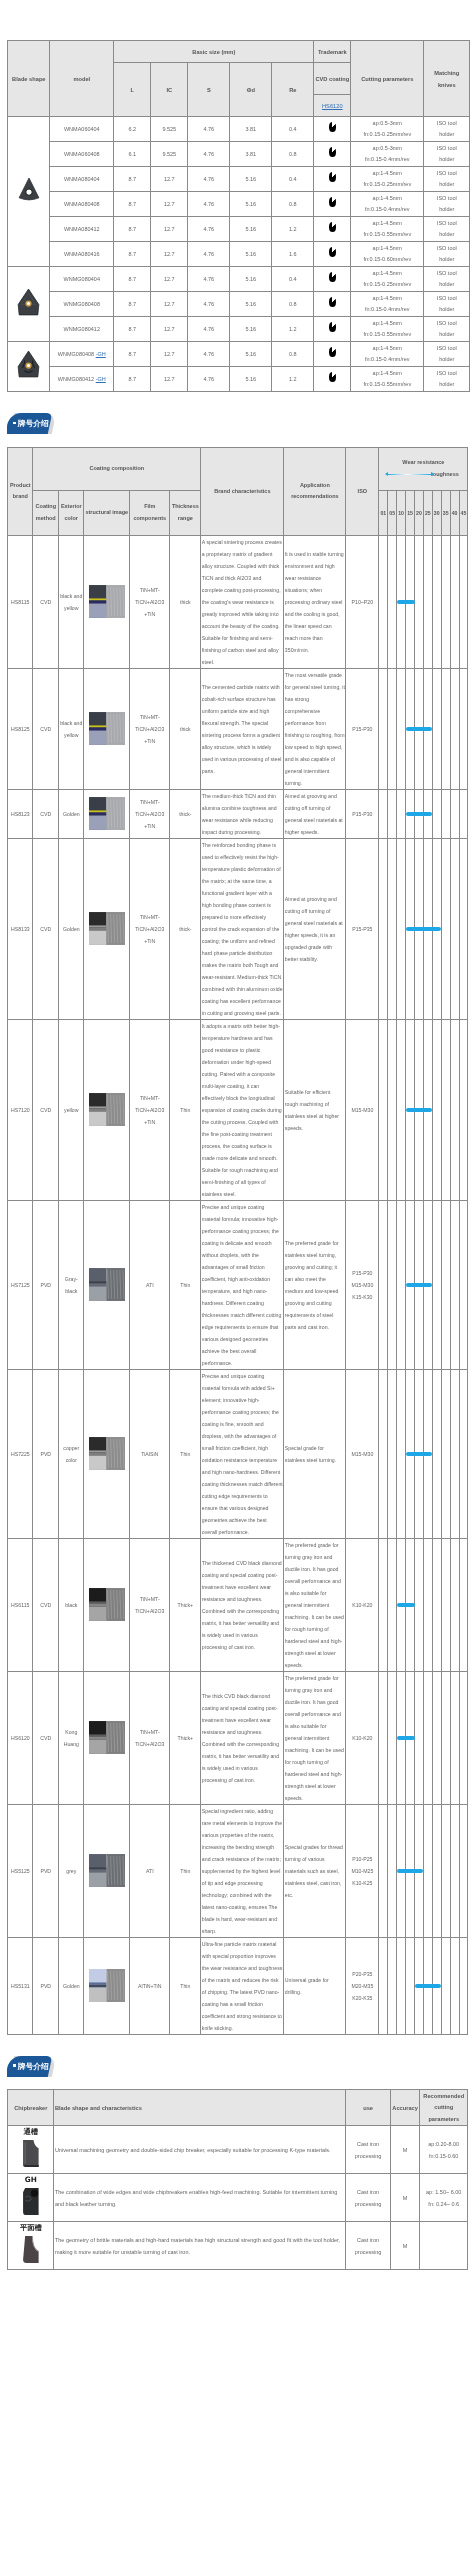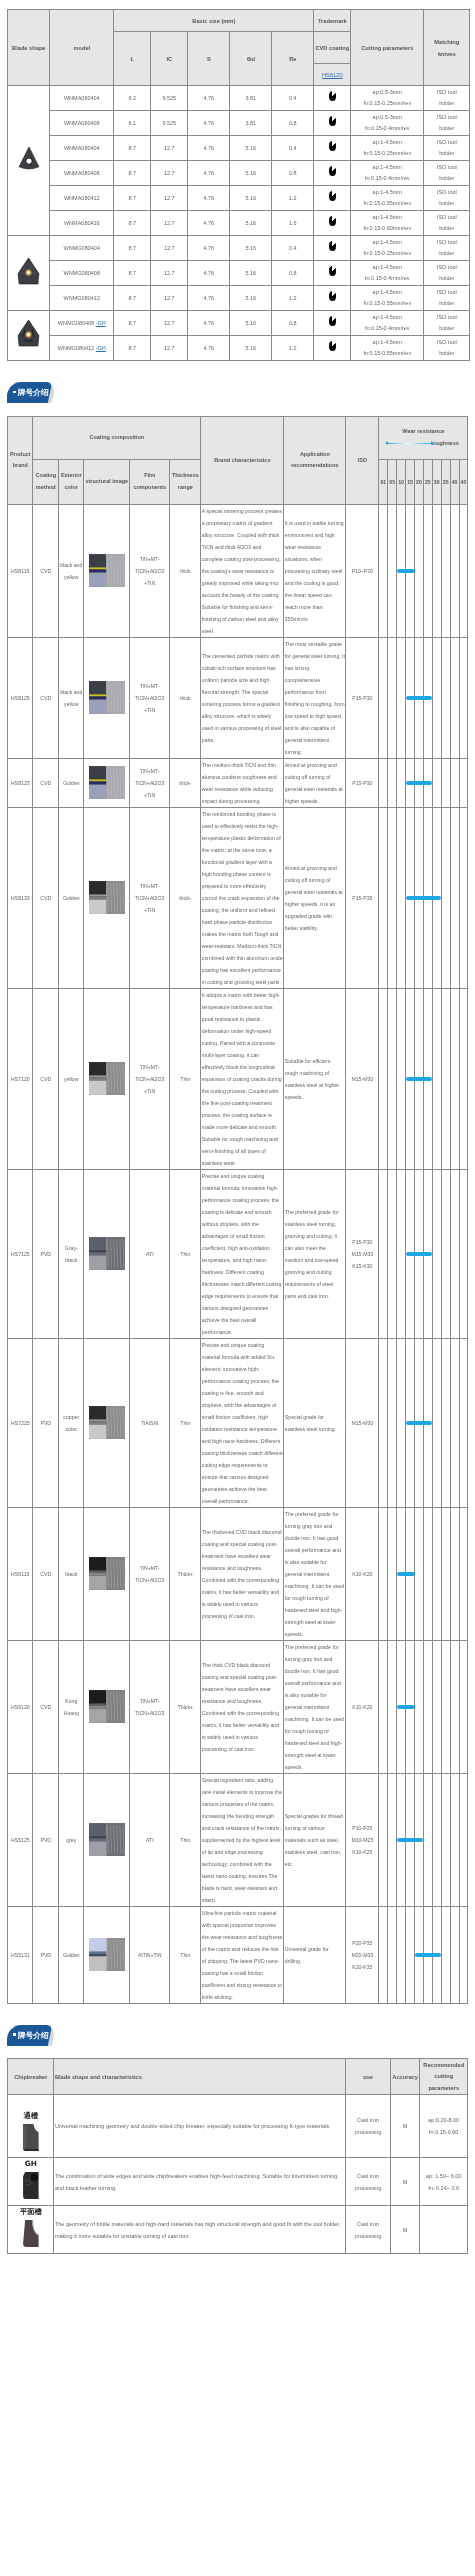--- a/index.html
+++ b/index.html
@@ -1,17 +1,17 @@
 <!DOCTYPE html>
 <html style="font-size:8.3px"><head>
 <meta charset="utf-8">
 <style>
   html, body { margin: 0; padding: 0; background: #ffffff; }
   body { width: 475px; font-family: "Liberation Sans", "DejaVu Sans", sans-serif; color: #555; font-size: 5.7px; }
-  .page { padding: 9.4px 7.3px 31px 7.3px; }
+  .page { padding: 9.4px 7.3px 31px 7.3px; margin-top: 31px; }
   table { border-collapse: collapse; width: 461px; table-layout: fixed; }
   th, td { border: 0.5px solid #8a8a8a; text-align: center; vertical-align: middle; padding: 0 0.5px; }
   th { background: #e6e6e6; color: #555; font-weight: bold; font-size: 5.7px; line-height: 12px; }
   td { line-height: 12px; font-size: 5.5px; color: #666; }
   td.left { text-align: left; vertical-align: middle; padding: 0 0.5px; }
   .link { color: #2f6fb5; text-decoration: underline; }
 
   
   #t1 th.hdr-big { height: 21px; }
   #t1 td { height: 24px; line-height: 11.4px; }
@@ -729,21 +729,21 @@
       <tr>
         <th style="height:35px;">Chipbreaker</th>
         <th style="text-align:left;">Blade shape and characteristics</th>
         <th>use</th>
         <th>Accuracy</th>
         <th style="line-height:11.4px;">Recommended cutting parameters</th>
       </tr>
     </thead>
     <tbody id="t3-body">
         <tr>
-          <td style="height:46px; vertical-align:top; padding-top:16px;">
+          <td style="height:46px; vertical-align:top; padding-top:1px;">
             <div class="cb-title">通槽</div>
             <div style="margin-top:1px;"><svg width="17.7" height="29" viewBox="0 0 34 56">
                 <path d="M2 2 L22 2 Q24 14 32 18 L32 54 L6 54 Q2 54 2 50 Z" fill="#4b4b4d"></path>
                 <path d="M2 50 L32 50 L32 54 L6 54 Z" fill="#2c2c2e"></path>
                 <path d="M6 6 L6 48" stroke="#6a6a6c" stroke-width="2"></path>
               </svg></div>
           </td>
           <td class="left">Universal machining geometry and double-sided chip breaker, especially suitable for processing K-type materials.</td>
           <td>Cast iron processing</td>
           <td>M</td>

